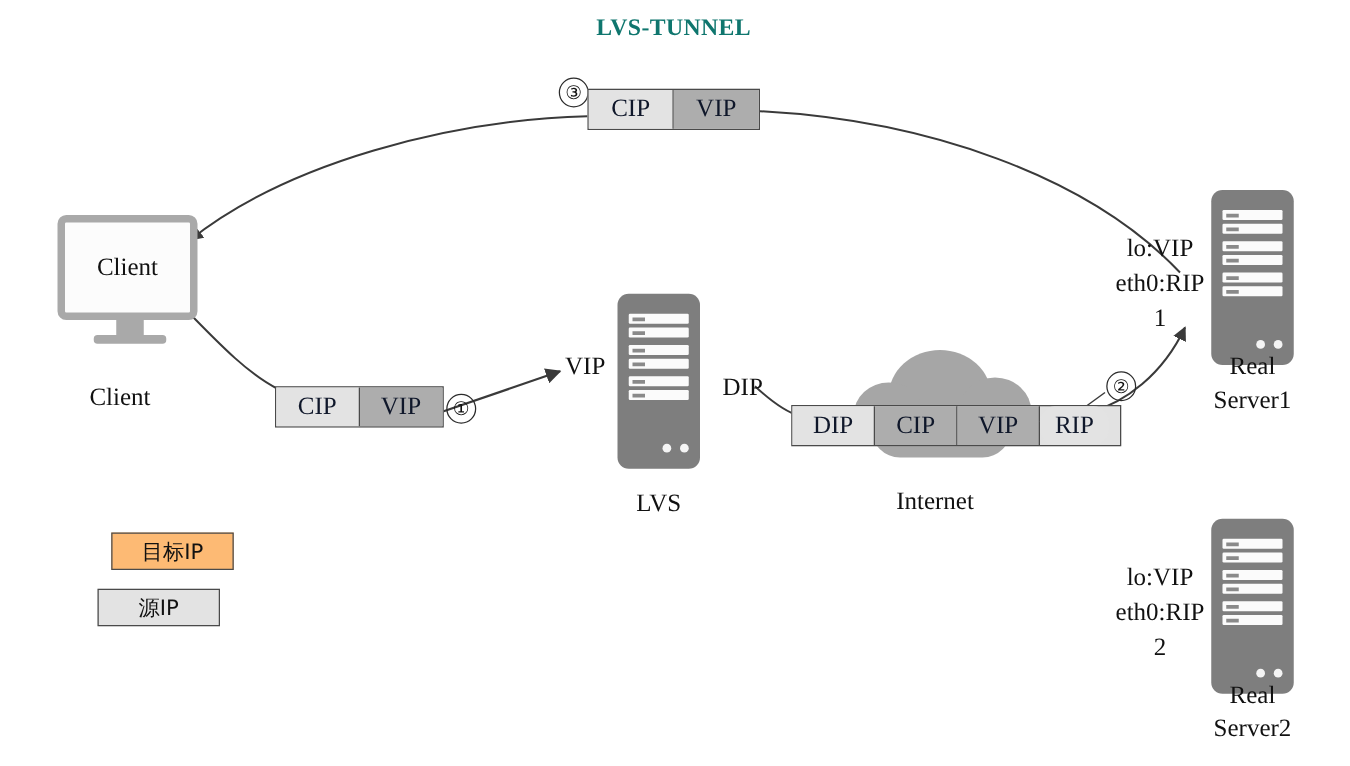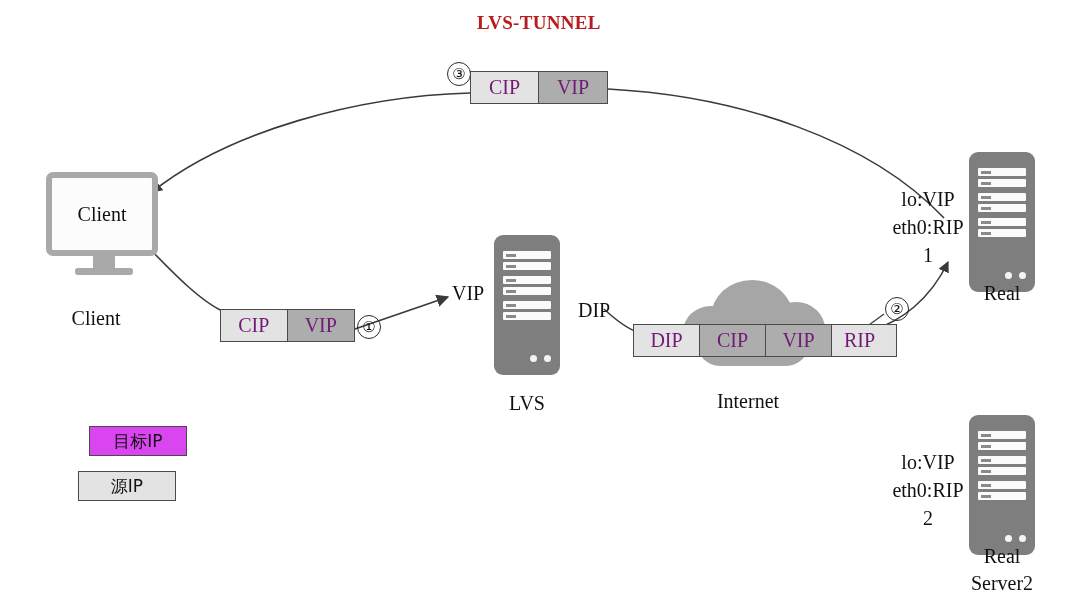--- a/index.html
+++ b/index.html
@@ -29,21 +29,21 @@
     font-size: 20px;
     line-height: 26px;
     color: #111;
     white-space: pre;
   }
   .title {
     position: absolute;
     font-size: 19px;
     font-weight: bold;
     letter-spacing: .3px;
-    color: #b91c1c;
+    color: #0f766e;
   }
   .caption {
     position: absolute;
     font-size: 20px;
     line-height: 27px;
     text-align: center;
     color: #111;
   }
   .iface {
     position: absolute;
@@ -60,21 +60,21 @@
     display: flex;
     border: 1px solid #4a4a4a;
     box-sizing: border-box;
     background: #e2e2e2;
   }
   .packet .cell {
     display: flex;
     align-items: center;
     justify-content: center;
     font-size: 20px;
-    color: #701a75;
+    color: #0f172a;
     box-sizing: border-box;
     border-right: 1px solid #4a4a4a;
     height: 100%;
   }
   .packet .cell:last-child { border-right: none; }
   .cell.src  { background: #e3e3e3; }   
   .cell.dst  { background: #adadad; }   
 
   
   .step {
@@ -189,21 +189,21 @@
     height: 30px;
     border: 1px solid #4a4a4a;
     display: flex;
     align-items: center;
     justify-content: center;
     font-size: 17px;
     color: #111;
     box-sizing: border-box;
     font-family: "DejaVu Sans", "Liberation Sans", sans-serif;
   }
-  .legend-box.dst { background: #d946ef; }
+  .legend-box.dst { background: #fdba74; }
   .legend-box.src { background: #e3e3e3; }
 </style>
 </head>
 <body>
 
 <div id="canvas">
 
   <svg id="edges" viewBox="0 0 1080 613" xmlns="http://www.w3.org/2000/svg">
     <defs>
       <marker id="arrow" viewBox="0 0 10 10" refX="9" refY="5" markerWidth="7" markerHeight="7" orient="auto-start-reverse">
@@ -306,20 +306,21 @@
         <div class="bay"></div>
         <div class="bay"></div>
       </div>
     </div>
     <div class="leds">
       <div class="led"></div>
       <div class="led"></div>
     </div>
   </div>
   <div class="caption" style="left:948px; top:280px; width:108px;">Real</div>
+  <div class="caption" style="left:948px; top:307px; width:108px;">Server1</div>
 
   <div class="iface" style="left:880px; top:448px; width:96px;">lo:VIP
 eth0:RIP
 2</div>
   <div class="server" style="left:969px; top:415px;">
     <div class="bays">
       <div class="bay-group">
         <div class="bay"></div>
         <div class="bay"></div>
       </div>

